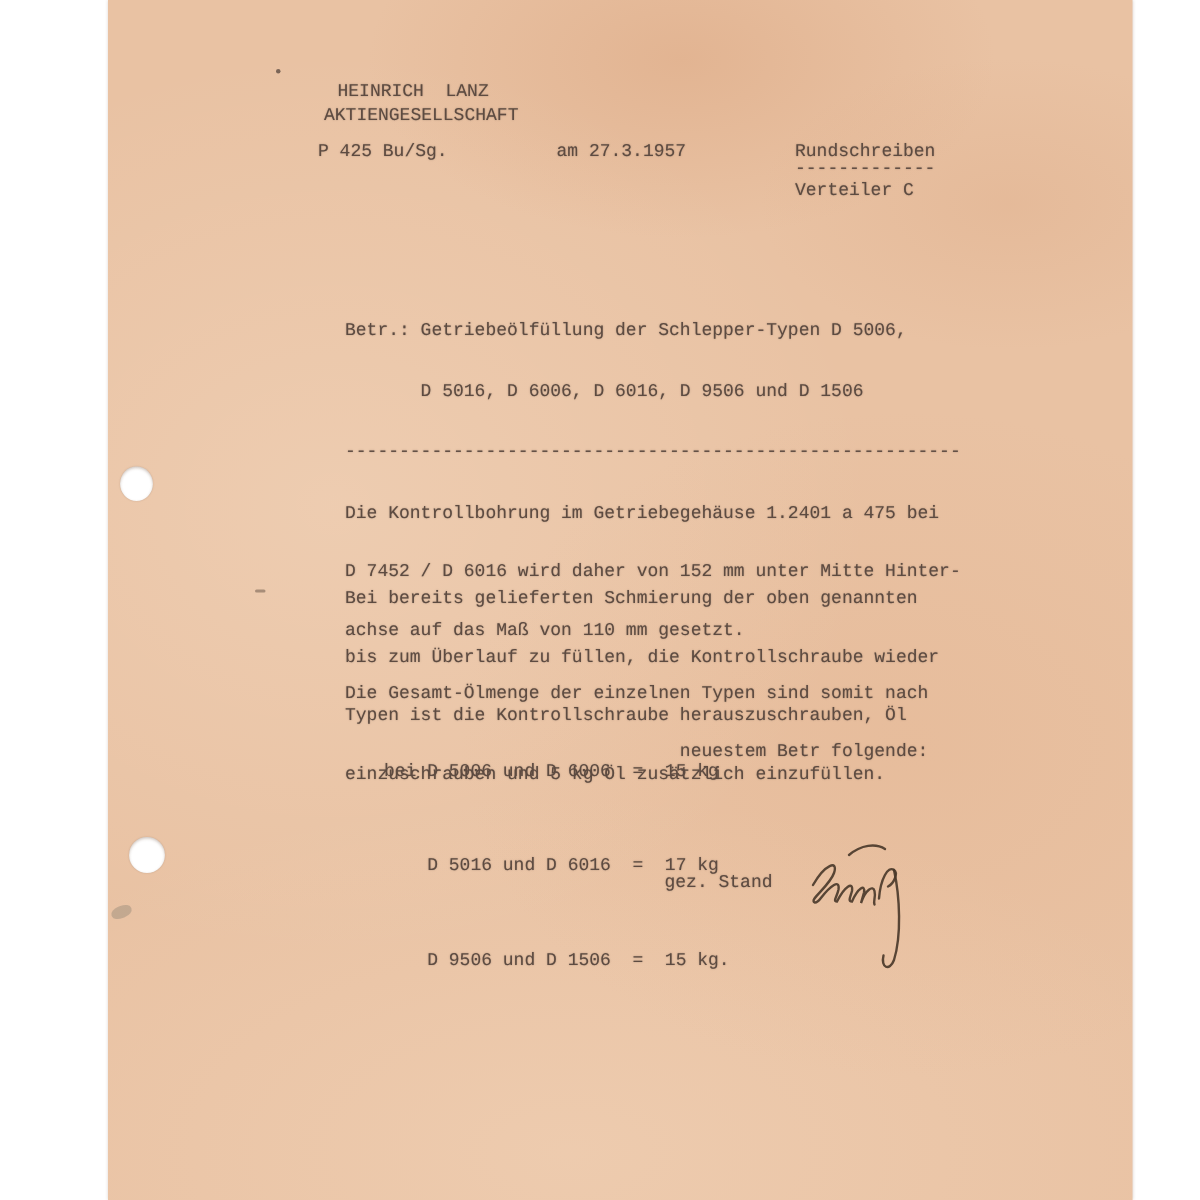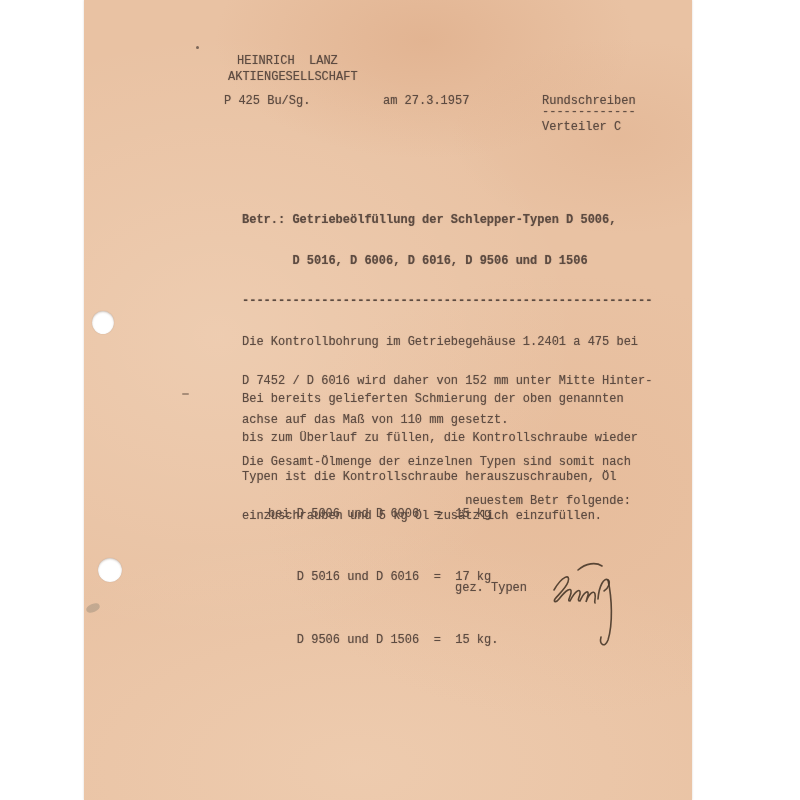--- a/index.html
+++ b/index.html
@@ -2,21 +2,21 @@
 <html><head>
 <meta charset="utf-8">
 <style>
   html,body{margin:0;padding:0;}
   body{
     width:800px;height:800px;position:relative;overflow:hidden;
     background:#ffffff;
     font-family:"Liberation Mono","DejaVu Sans Mono",monospace;
   }
   .paper{
-    position:absolute;left:84px;top:0;width:608px;height:800px;
+    position:absolute;left:72px;top:0;width:683px;height:800px;
     background-color:#e9c2a3;
     background-image:
       radial-gradient(ellipse 300px 170px at 56% 5%,  rgba(210,148,107,0.30), rgba(210,148,107,0) 70%),
       radial-gradient(ellipse 240px 140px at 88% 17%, rgba(210,150,110,0.18), rgba(210,150,110,0) 70%),
       radial-gradient(ellipse 500px 420px at 22% 42%, rgba(255,241,224,0.22), rgba(255,241,224,0) 72%),
       radial-gradient(ellipse 430px 320px at 78% 62%, rgba(219,160,118,0.16), rgba(219,160,118,0) 70%),
       radial-gradient(ellipse 600px 320px at 45% 96%, rgba(250,229,206,0.26), rgba(250,229,206,0) 75%);
     box-shadow:0 0 2px rgba(120,90,70,0.25);
   }
   .tw{
@@ -25,21 +25,21 @@
     color:#5d4b41;white-space:pre;
     text-shadow:0 0 1px rgba(93,75,65,0.55);
   }
   .company-l1{left:153px;top:55px;}
   .company-l2{left:144px;top:71px;}
   .ref  {left:140px;top:95px;}
   .date {left:299px;top:95px;}
   .circ  {left:458px;top:95px;}
   .circ-u{left:458px;top:106px;}
   .dist  {left:458px;top:121px;}
-  .subject{left:158px;top:187px;line-height:13.5px;font-weight:bold;}
+  .subject{left:158px;top:187px;line-height:13.5px;}
   .p1{left:158px;top:251px;}
   .p2{left:158px;top:310px;}
   .p3{left:158px;top:367px;}
   .p4{left:158px;top:430px;text-align:right;}
   .qty{left:184px;top:462px;line-height:21px;}
   .gez{left:371px;top:582px;}
   .sig{position:absolute;left:454px;top:546px;}
   .hole{
     position:absolute;background:#ffffff;border-radius:50%;
     box-shadow:inset 0 1px 2px rgba(100,70,50,0.30), 0 0 1px rgba(120,90,70,0.35);
@@ -96,21 +96,21 @@
     <div>Die Gesamt-Ölmenge der einzelnen Typen sind somit nach</div>
     <div>neuestem Betr folgende:</div>
   </div>
 
   <div class="tw qty">
     <div>bei D 5006 und D 6006  =  15 kg</div>
     <div>    D 5016 und D 6016  =  17 kg</div>
     <div>    D 9506 und D 1506  =  15 kg.</div>
   </div>
 
-  <div class="tw gez">gez. Typen</div>
+  <div class="tw gez">gez. Stand</div>
 
   <svg class="sig" width="110" height="110" viewBox="0 0 110 110" aria-hidden="true">
     <path d="M40,24 C48,17 58,16 64,20"></path>
     <path d="M16,44 C24,30 33,27 30,36 C28,42 20,49 17,53 C15,56 18,57 21,53 C28,44 34,40 33,47 C32,52 29,55 32,55 C37,45 43,41 42,48 C41,52 39,55 42,55 C46,46 51,43 50,49 L48,56 C51,47 56,44 57,48 C58,52 56,55 57,57"></path>
     <path d="M60,53 C61,40 66,31 70,34 C73,36 70,43 66,45"></path>
     <path d="M70,34 C74,52 75,78 70,94 C67,102 61,99 63,91"></path>
   </svg>
 
 </div>
 

